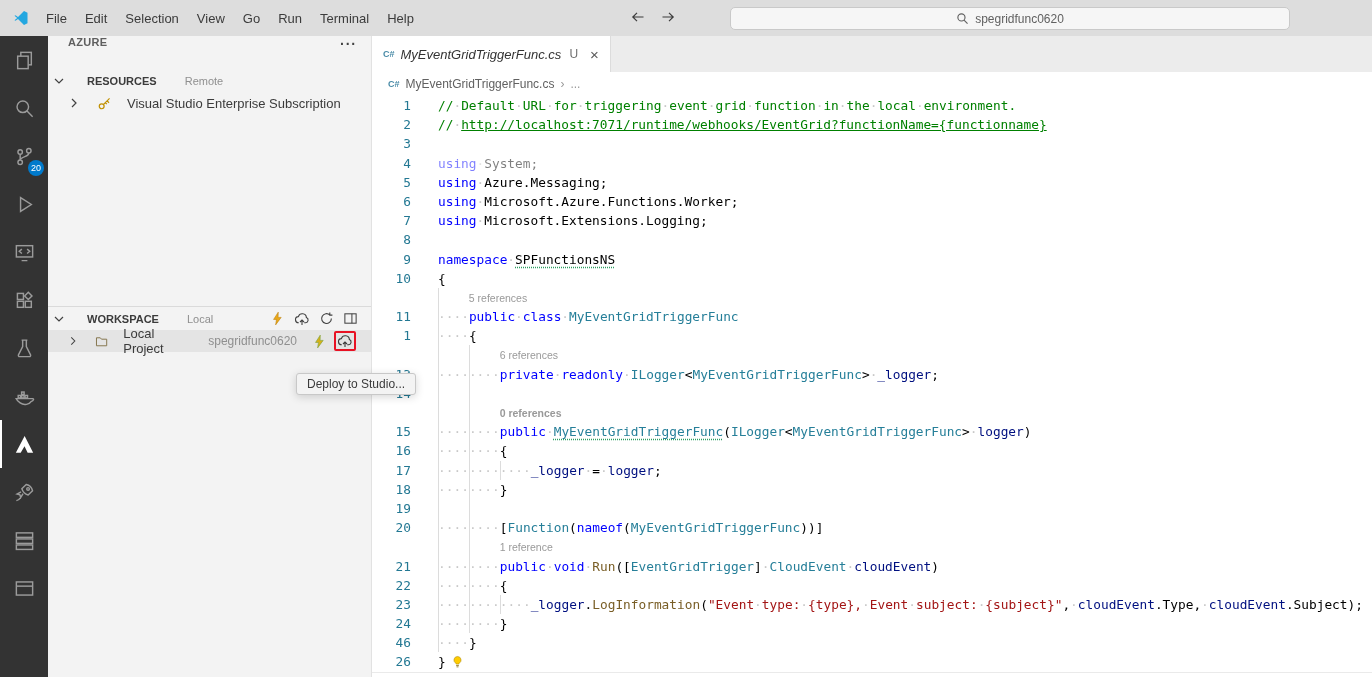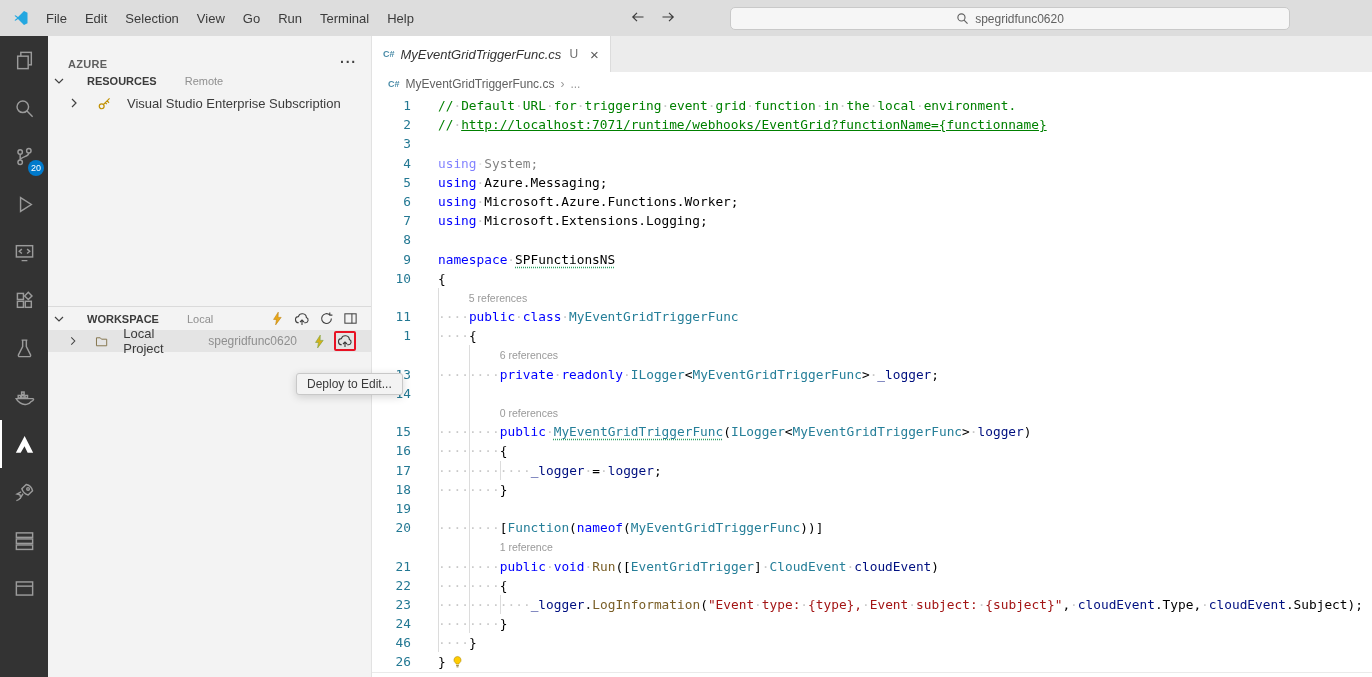--- a/index.html
+++ b/index.html
@@ -24,21 +24,21 @@
   .activitybar { width:48px; background:#333333; display:flex; flex-direction:column; flex:0 0 48px; }
   .ab-item { height:48px; display:flex; align-items:center; justify-content:center; position:relative;
              color:#9b9b9b; border-left:2px solid transparent; padding-right:2px; cursor:pointer; }
   .ab-item.active { color:#ffffff; border-left-color:#ffffff; }
   .badge { position:absolute; right:4px; bottom:4px; background:var(--badge-bg); color:#fff; border-radius:9px;
            min-width:16px; height:16px; font-size:9px; display:flex; align-items:center; justify-content:center; padding:0 2px; }
 
   
   .sidebar { width:323px; flex:0 0 323px; background:#f3f3f3; display:flex; flex-direction:column;
              font-size:13px; color:#3b3b3b; position:relative; }
-  .sb-title-row { height:34px; display:flex; align-items:flex-end; padding:0 14px 0 20px; }
+  .sb-title-row { height:34px; display:flex; align-items:flex-start; padding:0 14px 0 20px; }
   .sb-title { font-size:11px; font-weight:600; color:#5f5f5f; letter-spacing:.3px; }
   .more { margin-left:auto; color:#424242; font-size:14px; font-weight:700; letter-spacing:1px; cursor:pointer; }
   .section.resources { height:236px; }
   .section-header { height:22px; display:flex; align-items:center; padding-left:3px; gap:20px; cursor:pointer; }
   .section-header.bordered { border-top:1px solid #dadada; height:24px; }
   .sec-label { font-size:11px; font-weight:700; color:#3b3b3b; }
   .sec-badge { font-size:11px; color:#8f8f8f; margin-left:8px; }
   .sec-actions { margin-left:auto; display:flex; align-items:center; gap:9px; padding-right:13px; color:#424242; }
   .tree-row { height:22px; display:flex; align-items:center; padding-left:18px; gap:15px; cursor:pointer; }
   .tree-row.selected { background:#e4e4e4; }
@@ -313,21 +313,21 @@
           <div class="code-row"><div class="gutter">7</div><div class="line-content"><span class="tk-k">using</span><span class="tk-p"><span class="ws">·</span>Microsoft.Extensions.Logging;</span></div></div>
           <div class="code-row"><div class="gutter">8</div><div class="line-content"></div></div>
           <div class="code-row"><div class="gutter">9</div><div class="line-content"><span class="tk-k">namespace</span><span class="tk-p"><span class="ws">·</span></span><span class="tk-ph">SPFunctionsNS</span></div></div>
           <div class="code-row"><div class="gutter">10</div><div class="line-content"><span class="tk-p">{</span></div></div>
           <div class="code-row lens-row"><div class="gutter"></div><div class="line-content" style="padding-left: calc(4ch + 12px);"><span class="guide" style="left: calc(0ch + 12px);"></span><span class="lens">5 references</span></div></div>
           <div class="code-row"><div class="gutter">11</div><div class="line-content"><span class="guide" style="left: calc(0ch + 12px);"></span><span class="tk-p"><span class="ws">·</span><span class="ws">·</span><span class="ws">·</span><span class="ws">·</span></span><span class="tk-k">public</span><span class="tk-p"><span class="ws">·</span></span><span class="tk-k">class</span><span class="tk-p"><span class="ws">·</span></span><span class="tk-ty">MyEventGridTriggerFunc</span></div></div>
           <div class="code-row"><div class="gutter">1</div><div class="line-content"><span class="guide" style="left: calc(0ch + 12px);"></span><span class="tk-p"><span class="ws">·</span><span class="ws">·</span><span class="ws">·</span><span class="ws">·</span>{</span></div></div>
           <div class="code-row lens-row"><div class="gutter"></div><div class="line-content" style="padding-left: calc(8ch + 12px);"><span class="guide" style="left: calc(0ch + 12px);"></span><span class="guide" style="left: calc(4ch + 12px);"></span><span class="lens">6 references</span></div></div>
           <div class="code-row"><div class="gutter">13</div><div class="line-content"><span class="guide" style="left: calc(0ch + 12px);"></span><span class="guide" style="left: calc(4ch + 12px);"></span><span class="tk-p"><span class="ws">·</span><span class="ws">·</span><span class="ws">·</span><span class="ws">·</span><span class="ws">·</span><span class="ws">·</span><span class="ws">·</span><span class="ws">·</span></span><span class="tk-k">private</span><span class="tk-p"><span class="ws">·</span></span><span class="tk-k">readonly</span><span class="tk-p"><span class="ws">·</span></span><span class="tk-ty">ILogger</span><span class="tk-p">&lt;</span><span class="tk-ty">MyEventGridTriggerFunc</span><span class="tk-p">&gt;<span class="ws">·</span></span><span class="tk-v">_logger</span><span class="tk-p">;</span></div></div>
           <div class="code-row"><div class="gutter">14</div><div class="line-content"><span class="guide" style="left: calc(0ch + 12px);"></span><span class="guide" style="left: calc(4ch + 12px);"></span></div></div>
-          <div class="code-row lens-row"><div class="gutter"></div><div class="line-content" style="padding-left: calc(8ch + 12px);"><span class="guide" style="left: calc(0ch + 12px);"></span><span class="guide" style="left: calc(4ch + 12px);"></span><span class="lens">0 references</span></div></div>
+          <div class="code-row lens-row"><div class="gutter"></div><div class="line-content" style="padding-left: calc(8ch + 12px); font-weight: bold;"><span class="guide" style="left: calc(0ch + 12px);"></span><span class="guide" style="left: calc(4ch + 12px);"></span><span class="lens">0 references</span></div></div>
           <div class="code-row"><div class="gutter">15</div><div class="line-content"><span class="guide" style="left: calc(0ch + 12px);"></span><span class="guide" style="left: calc(4ch + 12px);"></span><span class="tk-p"><span class="ws">·</span><span class="ws">·</span><span class="ws">·</span><span class="ws">·</span><span class="ws">·</span><span class="ws">·</span><span class="ws">·</span><span class="ws">·</span></span><span class="tk-k">public</span><span class="tk-p"><span class="ws">·</span></span><span class="tk-tyh">MyEventGridTriggerFunc</span><span class="tk-p">(</span><span class="tk-ty">ILogger</span><span class="tk-p">&lt;</span><span class="tk-ty">MyEventGridTriggerFunc</span><span class="tk-p">&gt;<span class="ws">·</span></span><span class="tk-v">logger</span><span class="tk-p">)</span></div></div>
           <div class="code-row"><div class="gutter">16</div><div class="line-content"><span class="guide" style="left: calc(0ch + 12px);"></span><span class="guide" style="left: calc(4ch + 12px);"></span><span class="tk-p"><span class="ws">·</span><span class="ws">·</span><span class="ws">·</span><span class="ws">·</span><span class="ws">·</span><span class="ws">·</span><span class="ws">·</span><span class="ws">·</span>{</span></div></div>
           <div class="code-row"><div class="gutter">17</div><div class="line-content"><span class="guide" style="left: calc(0ch + 12px);"></span><span class="guide" style="left: calc(4ch + 12px);"></span><span class="guide" style="left: calc(8ch + 12px);"></span><span class="tk-p"><span class="ws">·</span><span class="ws">·</span><span class="ws">·</span><span class="ws">·</span><span class="ws">·</span><span class="ws">·</span><span class="ws">·</span><span class="ws">·</span><span class="ws">·</span><span class="ws">·</span><span class="ws">·</span><span class="ws">·</span></span><span class="tk-v">_logger</span><span class="tk-p"><span class="ws">·</span>=<span class="ws">·</span></span><span class="tk-v">logger</span><span class="tk-p">;</span></div></div>
           <div class="code-row"><div class="gutter">18</div><div class="line-content"><span class="guide" style="left: calc(0ch + 12px);"></span><span class="guide" style="left: calc(4ch + 12px);"></span><span class="tk-p"><span class="ws">·</span><span class="ws">·</span><span class="ws">·</span><span class="ws">·</span><span class="ws">·</span><span class="ws">·</span><span class="ws">·</span><span class="ws">·</span>}</span></div></div>
           <div class="code-row"><div class="gutter">19</div><div class="line-content"><span class="guide" style="left: calc(0ch + 12px);"></span><span class="guide" style="left: calc(4ch + 12px);"></span></div></div>
           <div class="code-row"><div class="gutter">20</div><div class="line-content"><span class="guide" style="left: calc(0ch + 12px);"></span><span class="guide" style="left: calc(4ch + 12px);"></span><span class="tk-p"><span class="ws">·</span><span class="ws">·</span><span class="ws">·</span><span class="ws">·</span><span class="ws">·</span><span class="ws">·</span><span class="ws">·</span><span class="ws">·</span>[</span><span class="tk-ty">Function</span><span class="tk-p">(</span><span class="tk-k">nameof</span><span class="tk-p">(</span><span class="tk-ty">MyEventGridTriggerFunc</span><span class="tk-p">))]</span></div></div>
           <div class="code-row lens-row"><div class="gutter"></div><div class="line-content" style="padding-left: calc(8ch + 12px);"><span class="guide" style="left: calc(0ch + 12px);"></span><span class="guide" style="left: calc(4ch + 12px);"></span><span class="lens">1 reference</span></div></div>
           <div class="code-row"><div class="gutter">21</div><div class="line-content"><span class="guide" style="left: calc(0ch + 12px);"></span><span class="guide" style="left: calc(4ch + 12px);"></span><span class="tk-p"><span class="ws">·</span><span class="ws">·</span><span class="ws">·</span><span class="ws">·</span><span class="ws">·</span><span class="ws">·</span><span class="ws">·</span><span class="ws">·</span></span><span class="tk-k">public</span><span class="tk-p"><span class="ws">·</span></span><span class="tk-k">void</span><span class="tk-p"><span class="ws">·</span></span><span class="tk-m">Run</span><span class="tk-p">([</span><span class="tk-ty">EventGridTrigger</span><span class="tk-p">]<span class="ws">·</span></span><span class="tk-ty">CloudEvent</span><span class="tk-p"><span class="ws">·</span></span><span class="tk-v">cloudEvent</span><span class="tk-p">)</span></div></div>
           <div class="code-row"><div class="gutter">22</div><div class="line-content"><span class="guide" style="left: calc(0ch + 12px);"></span><span class="guide" style="left: calc(4ch + 12px);"></span><span class="tk-p"><span class="ws">·</span><span class="ws">·</span><span class="ws">·</span><span class="ws">·</span><span class="ws">·</span><span class="ws">·</span><span class="ws">·</span><span class="ws">·</span>{</span></div></div>
           <div class="code-row"><div class="gutter">23</div><div class="line-content"><span class="guide" style="left: calc(0ch + 12px);"></span><span class="guide" style="left: calc(4ch + 12px);"></span><span class="guide" style="left: calc(8ch + 12px);"></span><span class="tk-p"><span class="ws">·</span><span class="ws">·</span><span class="ws">·</span><span class="ws">·</span><span class="ws">·</span><span class="ws">·</span><span class="ws">·</span><span class="ws">·</span><span class="ws">·</span><span class="ws">·</span><span class="ws">·</span><span class="ws">·</span></span><span class="tk-v">_logger</span><span class="tk-p">.</span><span class="tk-m">LogInformation</span><span class="tk-p">(</span><span class="tk-s">"Event<span class="ws">·</span>type:<span class="ws">·</span>{type},<span class="ws">·</span>Event<span class="ws">·</span>subject:<span class="ws">·</span>{subject}"</span><span class="tk-p">,<span class="ws">·</span></span><span class="tk-v">cloudEvent</span><span class="tk-p">.Type,<span class="ws">·</span></span><span class="tk-v">cloudEvent</span><span class="tk-p">.Subject);</span></div></div>
@@ -335,14 +335,14 @@
           <div class="code-row"><div class="gutter">46</div><div class="line-content"><span class="guide" style="left: calc(0ch + 12px);"></span><span class="tk-p"><span class="ws">·</span><span class="ws">·</span><span class="ws">·</span><span class="ws">·</span>}</span></div></div>
           <div class="code-row"><div class="gutter">26</div><div class="line-content"><span class="tk-p">}</span><span class="bulb"><svg width="13" height="13" viewBox="0 0 16 16">
                   <path fill="#ffcc00" stroke="#b8930b" stroke-width="0.8" d="M8 1.8a4.4 4.4 0 0 1 2.5 8c-.5.4-.8.9-.8 1.4H6.3c0-.5-.3-1-.8-1.4A4.4 4.4 0 0 1 8 1.8z"></path>
                   <path stroke="#8a6d0b" fill="none" d="M6.3 13h3.4M6.8 14.6h2.4"></path>
                 </svg></span></div></div>
           <div class="code-row current"><div class="gutter">27</div><div class="line-content"></div></div>
         </div>
     </div>
   </div>
 
-  <div class="tooltip">Deploy to Edit...</div>
+  <div class="tooltip">Deploy to Studio...</div>
 </div>
 
 </body></html>

